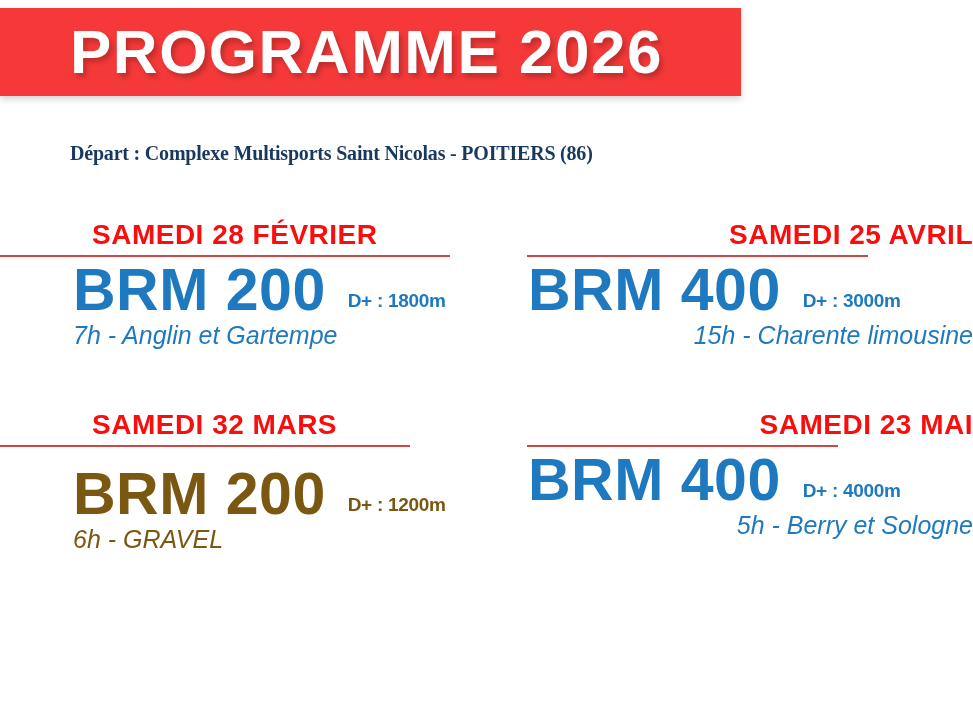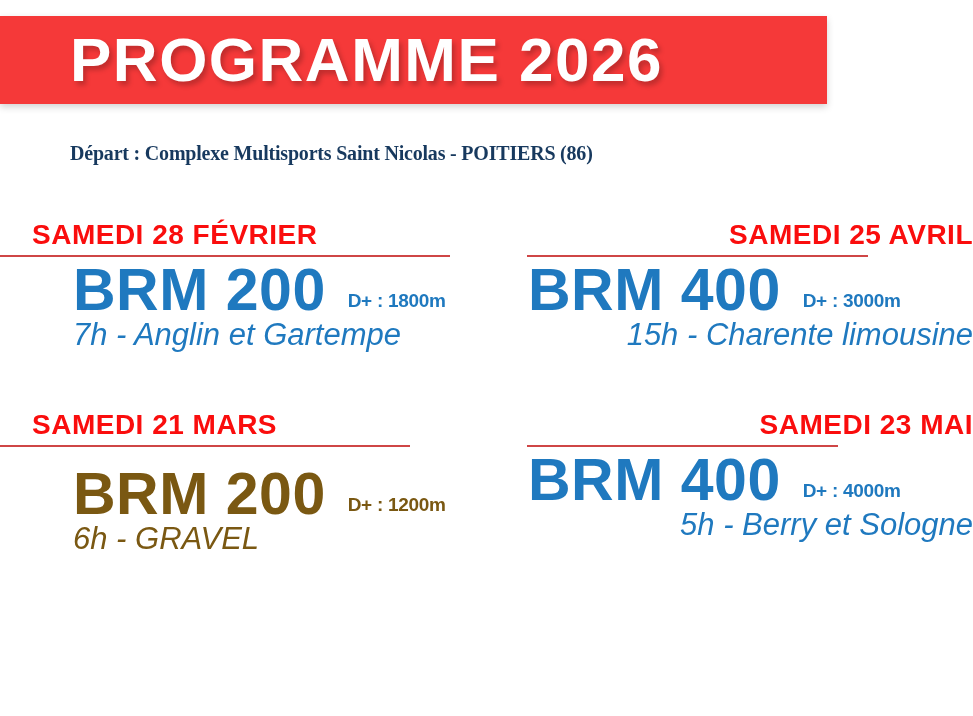--- a/index.html
+++ b/index.html
@@ -13,22 +13,22 @@
     position: relative;
     overflow: hidden;
     font-family: "Liberation Sans", sans-serif;
     -webkit-font-smoothing: antialiased;
   }
 
   
   .banner {
     position: absolute;
     left: 0;
-    top: 16px;
-    width: 827px;
+    top: 8px;
+    width: 741px;
     height: 88px;
     background: #f53939;
     box-shadow: 0 3px 7px rgba(0,0,0,0.18);
   }
   .banner-title {
     position: absolute;
     left: 70px;
     top: 7px;
     font-family: "Liberation Sans", sans-serif;
     font-size: 62px;
@@ -75,21 +75,21 @@
 
   .event-date {
     font-family: "Liberation Sans", sans-serif;
     font-size: 28px;
     font-weight: 700;
     color: #fa0d0d;
     letter-spacing: 0.5px;
     white-space: nowrap;
     line-height: 34px;
   }
-  .col-left .event-date  { padding-left: 32px; }
+  .col-left .event-date  { padding-left: 92px; }
   .col-right .event-date { padding-left: 28px; }
 
   .rule {
     height: 2px;
     background: #cf4646;
     margin-top: 3px;
   }
   .rule-left-1  { width: 450px; margin-left: 0px;  }
   .rule-left-2  { width: 410px; margin-left: 0px;  }
   .rule-right-1 { width: 341px; margin-left: 27px; }
@@ -116,21 +116,21 @@
     font-size: 19px;
     font-weight: 700;
     letter-spacing: -0.3px;
     margin-left: 14px;
     position: relative;
     top: -3px;
     padding-left: 8px;
   }
   .event-detail {
     font-family: "Liberation Sans", sans-serif;
-    font-size: 31px;
+    font-size: 25px;
     font-style: italic;
     font-weight: 400;
     letter-spacing: 0px;
     line-height: 38px;
     margin-top: 1px;
     white-space: nowrap;
   }
 
   
   .theme-blue  .event-name,
@@ -163,21 +163,21 @@
       <div class="event-body">
         <div class="event-line">
           <span class="event-name">BRM 200</span>
           <span class="event-elev">D+ : 1800m</span>
         </div>
         <div class="event-detail">7h - Anglin et Gartempe</div>
       </div>
     </div>
 
     <div class="event event-row2 theme-blue">
-      <div class="event-date">SAMEDI 21 MARS</div>
+      <div class="event-date">SAMEDI 32 MARS</div>
       <div class="rule rule-left-2"></div>
     </div>
 
     <div class="event event-gravel theme-brown">
       <div class="event-body">
         <div class="event-line">
           <span class="event-name">BRM 200</span>
           <span class="event-elev">D+ : 1200m</span>
         </div>
         <div class="event-detail">6h - GRAVEL</div>

